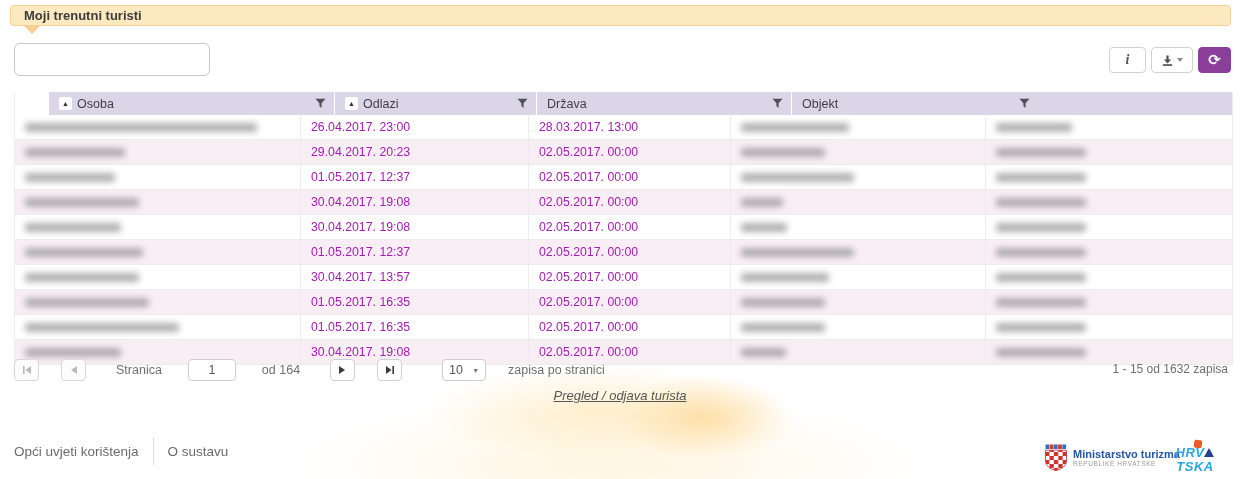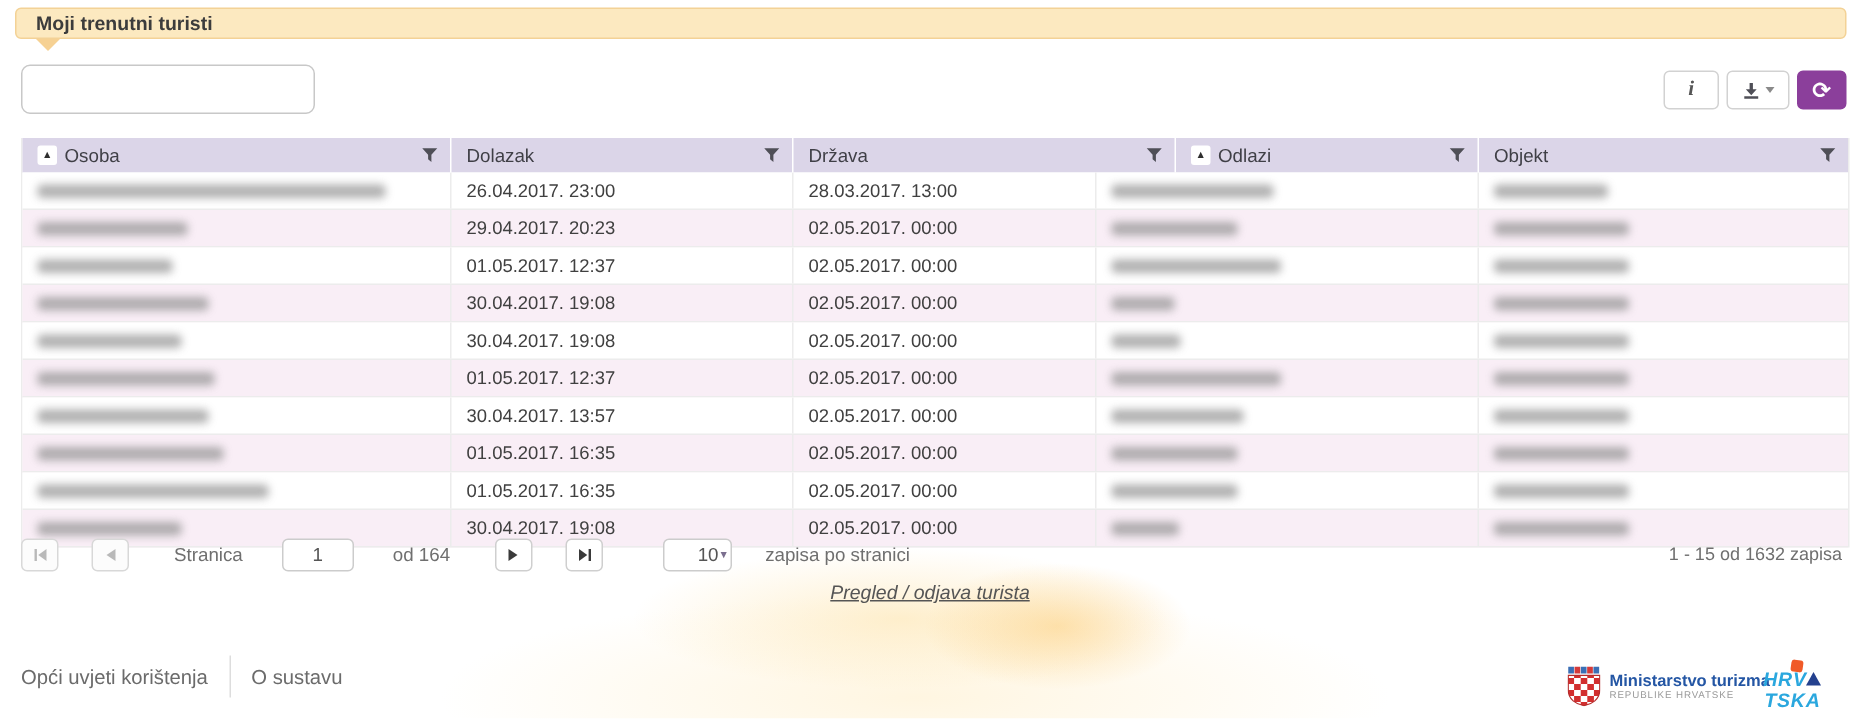--- a/index.html
+++ b/index.html
@@ -22,45 +22,45 @@
   .tbtn.info{width:37px;font-family:"Liberation Serif",serif;font-style:italic;font-weight:bold;
     font-size:14px;color:#555;}
   .tbtn.export{width:42px;gap:3px;}
   .chev{width:0;height:0;border-left:3px solid transparent;border-right:3px solid transparent;
     border-top:4px solid #8a8a8a;}
   .tbtn.refresh{width:33px;background:#8b3f9b;border-color:#8b3f9b;}
   .refresh-glyph{font-family:"DejaVu Sans",sans-serif;color:#fff;font-size:15px;line-height:15px;font-weight:bold;}
 
   
   .grid{position:absolute;left:14px;top:92px;width:1217px;border-left:1px solid #ececec;border-right:1px solid #ececec;}
-  .ghead{display:flex;background:#dbd5e8;height:23px;}
+  .ghead{display:flex;background:#dbd5e8;height:23px;margin-left:34px;}
   .hcell{display:flex;align-items:center;padding-left:10px;box-sizing:border-box;
     border-right:1px solid #fff;font-size:12.5px;color:#3f3f46;position:relative;}
   .hcell:last-child{border-right:none;}
   .sort-chip{width:13px;height:13px;background:#fff;border-radius:2px;display:inline-flex;
     align-items:center;justify-content:center;margin-right:5px;font-size:7px;color:#2e2e2e;line-height:13px;}
   .funnel{position:absolute;right:8px;top:6px;line-height:0;}
   .grow{display:flex;height:24px;background:#fff;border-bottom:1px solid #ececec;}
   .grow.alt{background:#f9eef6;}
   .gcell{display:flex;align-items:center;padding-left:10px;box-sizing:border-box;
-    border-right:1px solid #ececec;font-size:12.3px;color:#404040;overflow:hidden;text-align:right;}
+    border-right:1px solid #ececec;font-size:12.3px;color:#a21caf;overflow:hidden;text-align:right;}
   .gcell:last-child{border-right:none;}
   .blur-bar{height:9px;border-radius:3px;background:#909090;filter:blur(3px);opacity:0.7;display:inline-block;}
 
   
   .pager{position:absolute;left:14px;top:359px;display:flex;align-items:center;gap:22px;
     font-size:12.5px;color:#6f6f6f;z-index:1;}
   .pbtn{width:25px;height:22px;border:1px solid #d8d8d8;border-radius:4px;background:#fcfcfc;
     display:flex;align-items:center;justify-content:center;padding:0;line-height:0;}
   .pbtn.on{background:#fff;border-color:#cfcfcf;}
   .page-input{width:48px;height:22px;box-sizing:border-box;border:1px solid #ccc;border-radius:4px;
     text-align:center;font-size:12.5px;color:#555;outline:none;margin:0 4px;}
   .size-select{width:44px;height:22px;box-sizing:border-box;border:1px solid #ccc;border-radius:4px;
     background:#fff;display:flex;align-items:center;justify-content:space-between;
-    padding:0 22px;margin-left:18px;cursor:pointer;color:#555;}
+    padding:0 6px;margin-left:18px;cursor:pointer;color:#555;}
   .size-caret{font-size:7px;color:#7b6f8f;}
   .range-label{position:absolute;right:12px;top:362px;font-size:12px;color:#6f6f6f;z-index:1;}
 
   
   .center-link{position:absolute;left:0;top:386px;width:100%;text-align:center;z-index:1;font-style:italic;}
   .center-link a{color:#555;font-size:13px;}
   .blob{position:absolute;z-index:0;pointer-events:none;}
   .blob1{left:420px;top:365px;width:360px;height:95px;
     background:radial-gradient(ellipse at center,rgba(253,224,160,0.50),rgba(253,224,160,0) 70%);}
   .blob2{left:615px;top:375px;width:180px;height:85px;
@@ -115,35 +115,29 @@
 
   <div class="grid">
     <div class="ghead">
         <div class="hcell" style="width: 286px;">
           <span class="sort-chip">▲</span>
           <span>Osoba</span>
           <span class="funnel"><svg width="11" height="11" viewBox="0 0 11 11">
               <path d="M0.5 0.8 H10.5 L6.6 5.2 V10 L4.4 8.1 V5.2 Z" fill="#4f4f57"></path>
             </svg></span>
         </div>
-        <div class="hcell" style="width: 228px;">
-          <span>Dolazak</span>
+        <div class="hcell" style="width: 202px;">
+          <span class="sort-chip">▲</span>
+          <span>Odlazi</span>
           <span class="funnel"><svg width="11" height="11" viewBox="0 0 11 11">
               <path d="M0.5 0.8 H10.5 L6.6 5.2 V10 L4.4 8.1 V5.2 Z" fill="#4f4f57"></path>
             </svg></span>
         </div>
         <div class="hcell" style="width: 255px;">
           <span>Država</span>
-          <span class="funnel"><svg width="11" height="11" viewBox="0 0 11 11">
-              <path d="M0.5 0.8 H10.5 L6.6 5.2 V10 L4.4 8.1 V5.2 Z" fill="#4f4f57"></path>
-            </svg></span>
-        </div>
-        <div class="hcell" style="width: 202px;">
-          <span class="sort-chip">▲</span>
-          <span>Odlazi</span>
           <span class="funnel"><svg width="11" height="11" viewBox="0 0 11 11">
               <path d="M0.5 0.8 H10.5 L6.6 5.2 V10 L4.4 8.1 V5.2 Z" fill="#4f4f57"></path>
             </svg></span>
         </div>
         <div class="hcell" style="width: 246px;">
           <span>Objekt</span>
           <span class="funnel"><svg width="11" height="11" viewBox="0 0 11 11">
               <path d="M0.5 0.8 H10.5 L6.6 5.2 V10 L4.4 8.1 V5.2 Z" fill="#4f4f57"></path>
             </svg></span>
         </div>

